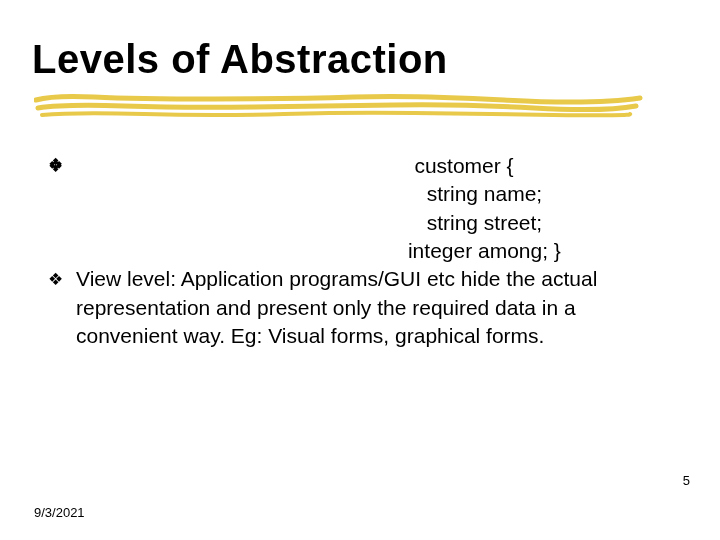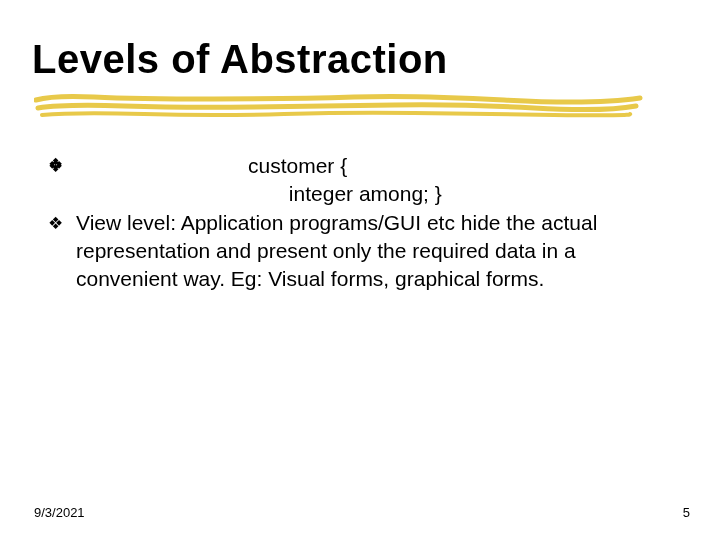--- a/index.html
+++ b/index.html
@@ -62,31 +62,33 @@
     font-size: 17px;
     color: #000;
   }
   .code-block {
     margin-left: 200px;
     font-size: 21px;
     line-height: 1.35;
   }
   .code-line {
     white-space: pre;
+    text-align: center;
   }
   .footer {
     position: absolute;
     left: 34px;
     bottom: 20px;
     right: 30px;
     font-size: 13px;
     font-family: Arial, Helvetica, sans-serif;
   }
   .footer-date {
     float: left;
+    margin-top: 32px;
   }
   .footer-page {
     float: right;
   }
 </style>
 </head>
 <body>
 
 <div class="slide">
 
@@ -105,20 +107,22 @@
     <div class="bullet-item">
       <span class="bullet-marker">❖</span>
     </div>
 
     <div class="bullet-item">
       <span class="bullet-marker">❖</span>
     </div>
 
     <div class="code-block">
       <div class="code-line">customer {</div>
+      <div class="code-line">       string name;</div>
+      <div class="code-line">       string street;</div>
       <div class="code-line">       integer among; }</div>
     </div>
 
     <div class="bullet-item">
       <span class="bullet-marker">❖</span>
       <span>View level: Application programs/GUI etc hide the actual representation and present only the required data in a convenient way. Eg: Visual forms, graphical forms.</span>
     </div>
 
   </div>
 

